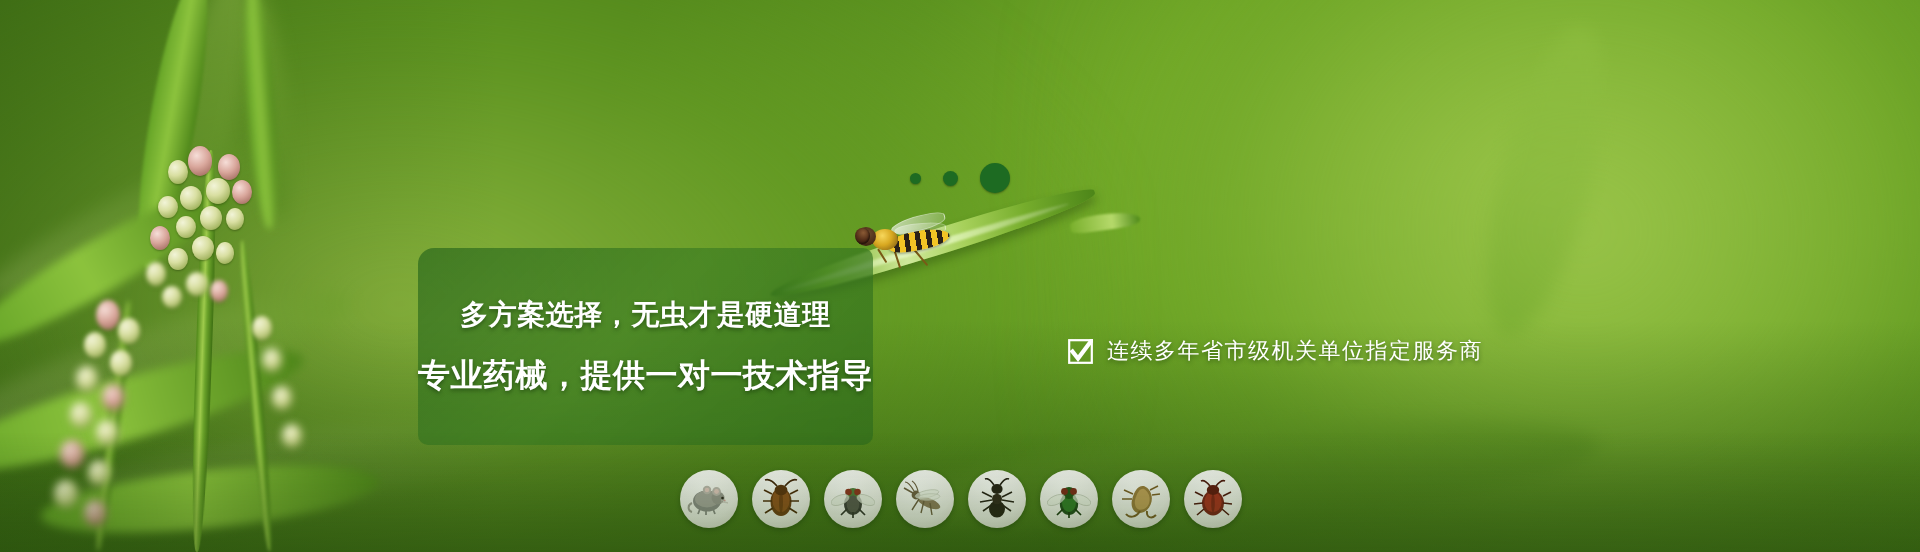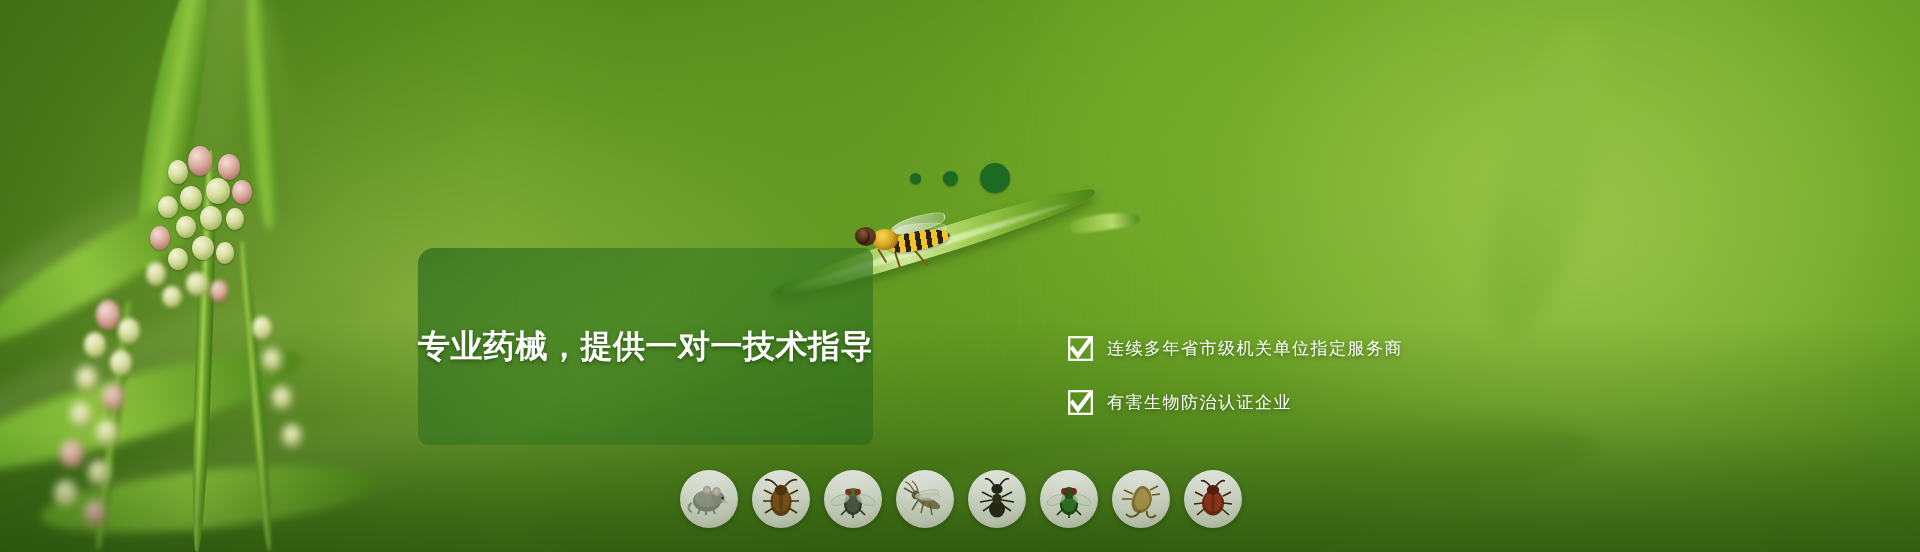--- a/index.html
+++ b/index.html
@@ -220,21 +220,21 @@
   }
   .check-row{ display:flex; align-items:center; gap:14px; }
   .check-box{
     width:25px; height:25px;
     flex:0 0 25px;
     position:relative;
   }
   .check-box svg{ display:block; }
   .check-text{
     color:#ffffff;
-    font-size:17px;
+    font-size:22px;
     font-weight:400;
     letter-spacing:1.5px;
     text-shadow:0 2px 4px rgba(15,45,5,.5);
     white-space:nowrap;
   }
 
   
   .pest-row{
     position:absolute;
     left:680px; top:470px;
@@ -348,45 +348,37 @@
 
 
   <div class="dots">
     <span class="dot s"></span>
     <span class="dot m"></span>
     <span class="dot l"></span>
   </div>
 
   <div class="panel">
     <div class="panel-lines">
+      <div class="pline l2">多方案选择，无虫才是硬道理</div>
       <div class="pline l3">专业药械，提供一对一技术指导</div>
     </div>
   </div>
 
   <div class="checklist">
 
     <div class="check-row">
       <span class="check-box">
         <svg width="25" height="25" viewBox="0 0 25 25">
           <rect x="1.2" y="1.2" width="22.6" height="22.6" fill="none" stroke="#ffffff" stroke-width="2.2"></rect>
           <path d="M4.5 12.5 L10 19.5 L23.5 1.5" fill="none" stroke="#ffffff" stroke-width="4.2" stroke-linecap="square"></path>
         </svg>
       </span>
       <span class="check-text">连续多年省市级机关单位指定服务商</span>
     </div>
 
-    <div class="check-row">
-      <span class="check-box">
-        <svg width="25" height="25" viewBox="0 0 25 25">
-          <rect x="1.2" y="1.2" width="22.6" height="22.6" fill="none" stroke="#ffffff" stroke-width="2.2"></rect>
-          <path d="M4.5 12.5 L10 19.5 L23.5 1.5" fill="none" stroke="#ffffff" stroke-width="4.2" stroke-linecap="square"></path>
-        </svg>
-      </span>
-      <span class="check-text">有害生物防治认证企业</span>
-    </div>
 
   </div>
 
   <div class="pest-row">
 
     <div class="pest">
       <svg width="44" height="40" viewBox="0 0 44 40">
         <ellipse cx="20" cy="22" rx="14" ry="10.5" fill="#8c8c8c"></ellipse>
         <ellipse cx="20" cy="20" rx="12" ry="8.5" fill="#a8a6a2"></ellipse>
         <circle cx="31" cy="19" r="6.5" fill="#9a9894"></circle>

